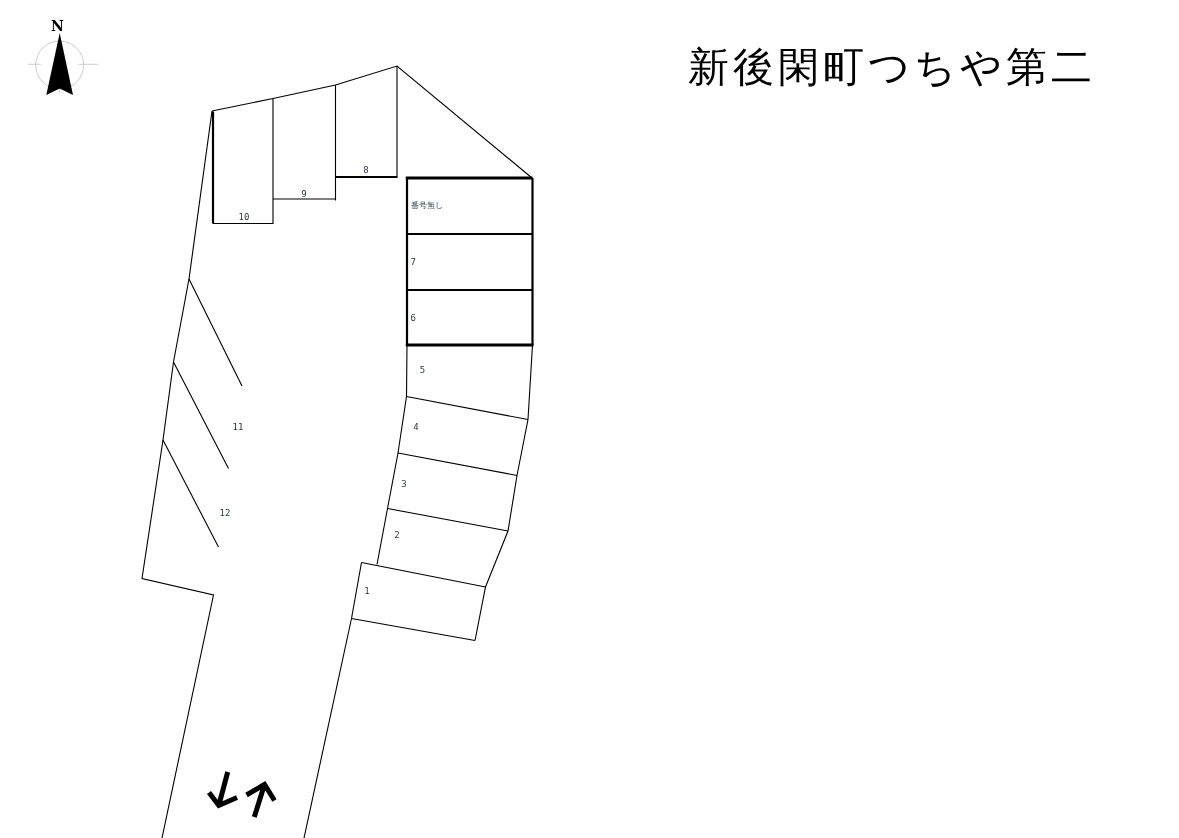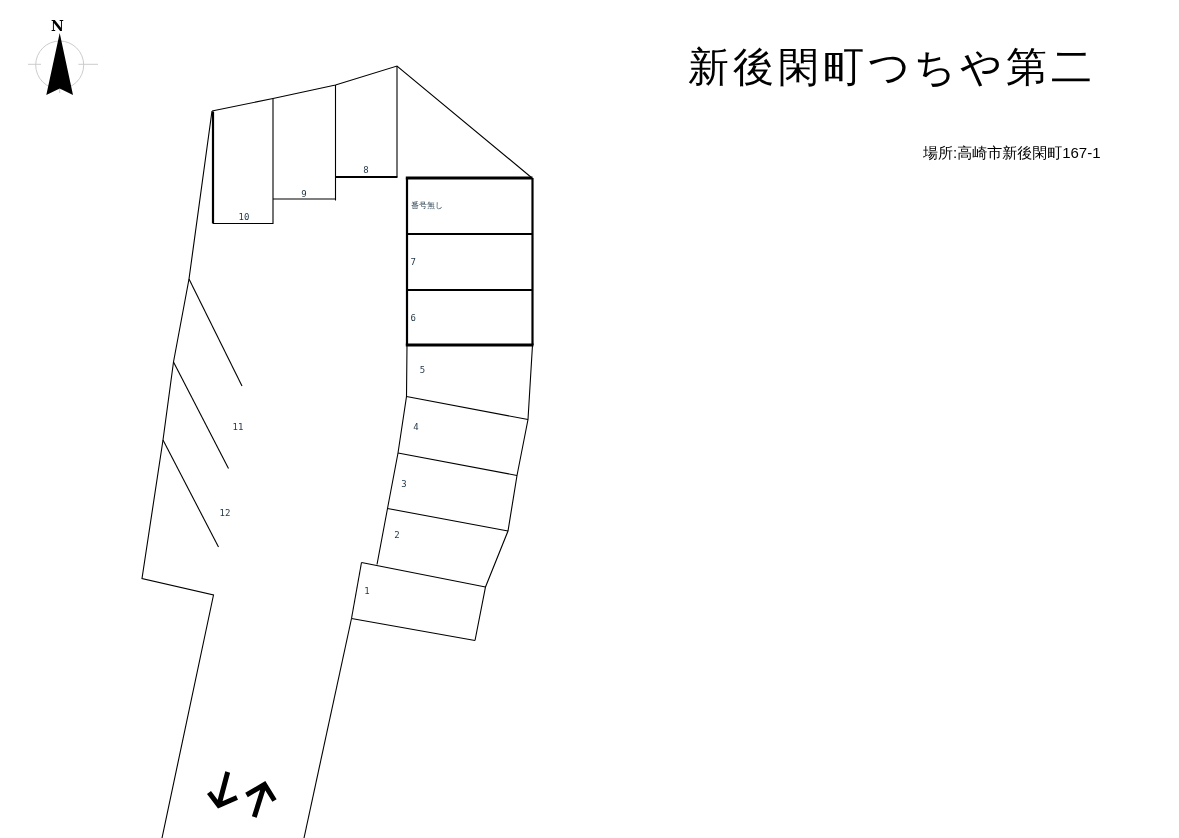--- a/index.html
+++ b/index.html
@@ -41,21 +41,20 @@
   <g>
     <circle cx="33.7" cy="52" r="24" fill="none" stroke="#cccccc" stroke-width="1"></circle>
     <path d="M2,51.3 L15,51.3 M52.4,51.3 L72,51.3 M33.7,24 L33.7,33 M33.7,71 L33.7,80" stroke="#cccccc" stroke-width="1" fill="none"></path>
     <polygon points="33.7,20 47,82 33.7,75.5 20.3,82" fill="#000000"></polygon>
   </g>
 </svg>
 
 <h1 id="page-title">新後閑町つちや第二</h1>
 
 <div id="info-block">
-  <div>場所:高崎市新後閑町167-1</div>
 </div>
 
 <svg id="map" viewBox="0 0 1179 838">
 
   <g>
     <path class="lot-line" d="M212,111 L273,98.5 L335.5,85 L397,66 L532,178"></path>
     <path class="lot-line" d="M212,111 L189,279 L173.5,362 L163,440 L142,578.5 L213.5,595 L162,838"></path>
     <path class="lot-line" d="M351.5,618.5 L304,838"></path>
   </g>
 

